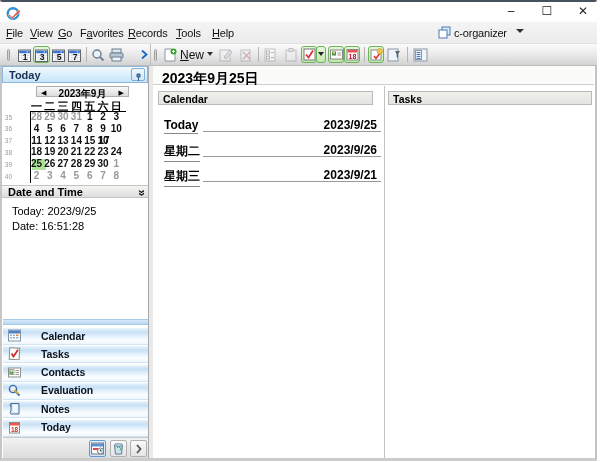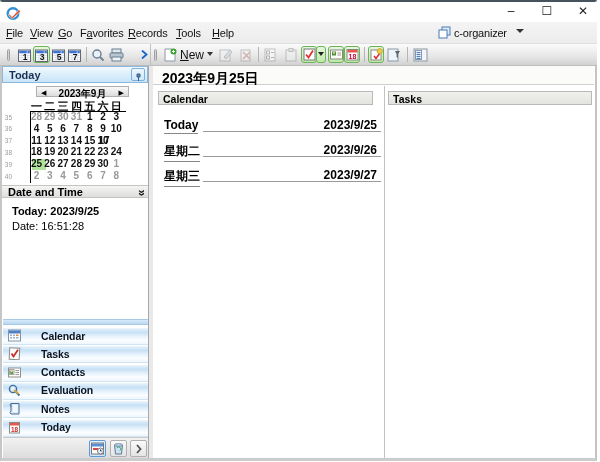--- a/index.html
+++ b/index.html
@@ -247,21 +247,21 @@
   </div>
   <div id="wkrow"></div>
   <div id="mcal-grid"></div>
   <div id="sel25"></div>
   <div id="mcal-hline"></div>
   <div id="mcal-vline"></div>
   <div id="dt-hdr">
         <span>Date and Time</span>
         <span style="position:absolute;right:3px;top:0px;font-weight:bold;font-size:12px;left:auto;display:inline-block;transform:rotate(-90deg);color:#222;">«</span>
       </div>
-  <div class="abs" style="left:10px;top:139px;font-size:11px;color:#000;font-weight:bold;">Today: 2023/9/25</div>
+  <div class="abs" style="left:10px;top:139px;font-size:11px;color:#000;">Today: 2023/9/25</div>
   <div class="abs" style="left:10px;top:154px;font-size:11px;color:#000;">Date: 16:51:28</div>
 
   <div class="abs" style="left:1px;top:253px;width:145px;height:6px;background:linear-gradient(#d7eafa,#b9d7f1);border-top:1px solid #a9cae6;border-bottom:1px solid #a9cae6;"></div>
   <div id="navbars"></div>
   <div id="navfoot">
     <div class="fbtn" style="left:86px;border-color:#5e9bd6;background:linear-gradient(#eaf4fc,#cfe6f8);">
       <svg style="position:absolute;left:1px;top:1px" width="13" height="13" viewBox="0 0 13 13">
             <rect x="0.5" y="1" width="12" height="11" fill="#fff" stroke="#777"></rect>
             <rect x="1" y="1.5" width="11" height="3" fill="#5b8fd0"></rect>
             <rect x="2" y="6" width="5" height="2" fill="#d44"></rect>
@@ -418,18 +418,18 @@
           <span class="dt" style="top:51.5px;width:103px;left:121px;">2023/9/25</span>
           <div class="ln" style="left:50px;top:64.5px;width:178px;"></div>
         </div>
         <div class="evrow">
           <span class="lbl" style="left:11px;top:76.9px">星期二</span>
           <span class="dt" style="top:76.9px;width:103px;left:121px;">2023/9/26</span>
           <div class="ln" style="left:50px;top:89.9px;width:178px;"></div>
         </div>
         <div class="evrow">
           <span class="lbl" style="left:11px;top:102.3px">星期三</span>
-          <span class="dt" style="top:102.3px;width:103px;left:121px;">2023/9/27</span>
+          <span class="dt" style="top:102.3px;width:103px;left:121px;">2023/9/21</span>
           <div class="ln" style="left:50px;top:115.3px;width:178px;"></div>
         </div>
       </div>
  </div>
 </div>
 
 </body></html>

